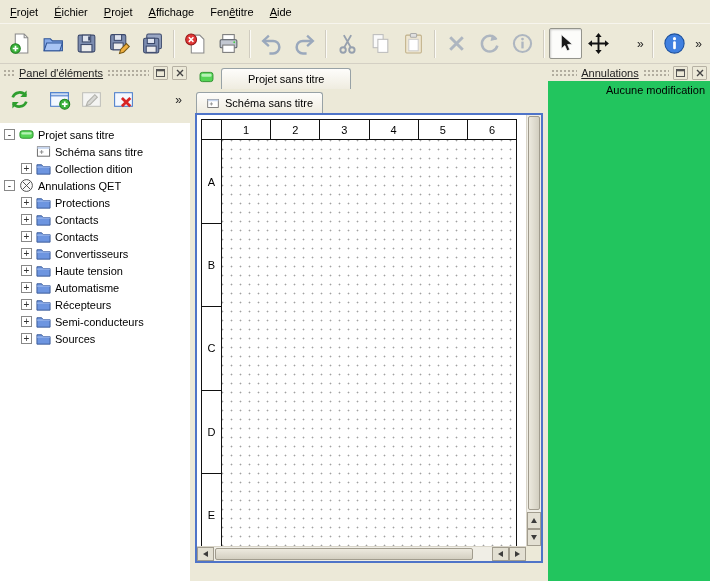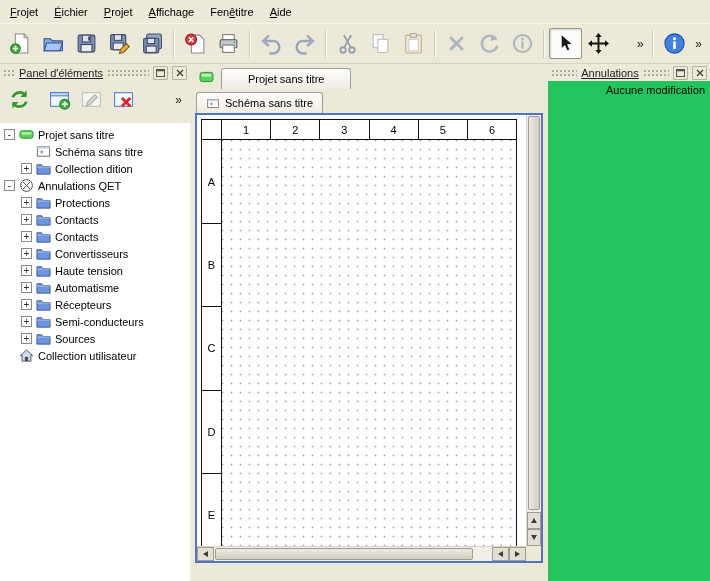--- a/index.html
+++ b/index.html
@@ -412,28 +412,20 @@
         <span class="tlabel">Semi-conducteurs</span>
       </div>
       <div class="trow lv1">
         <span class="exp">+</span>
         <svg class="ticon" viewBox="0 0 16 16">
             <path d="M1 4h5l1.6 2H15v8H1z" fill="#6d95e0" stroke="#3a5a96"></path>
             <path d="M1 6.5h14" stroke="#a7c0f0"></path>
           </svg>
         <span class="tlabel">Sources</span>
       </div>
-      <div class="trow lv0">
-        <span class="exp-sp"></span>
-        <svg class="ticon" viewBox="0 0 16 16">
-            <path d="M8 2L1.5 8.2h1.8V14h9.4V8.2h1.8z" fill="#d2dae8" stroke="#44506a"></path>
-            <rect x="6.3" y="9.5" width="3.4" height="4.5" fill="#44506a"></rect>
-          </svg>
-        <span class="tlabel">Collection utilisateur</span>
-      </div>
     </div>
   </div>
 
   <div class="center">
     <div class="proj-tabbar">
       <svg class="proj-tab-icon" viewBox="0 0 16 13">
           <rect x="1" y="1.5" width="14" height="10" rx="2.5" fill="#55d455" stroke="#2a8f2a"></rect>
           <rect x="2.5" y="3" width="11" height="3.2" rx="1.4" fill="#b5f2b5"></rect>
         </svg>
       <div class="tab tab-proj">

